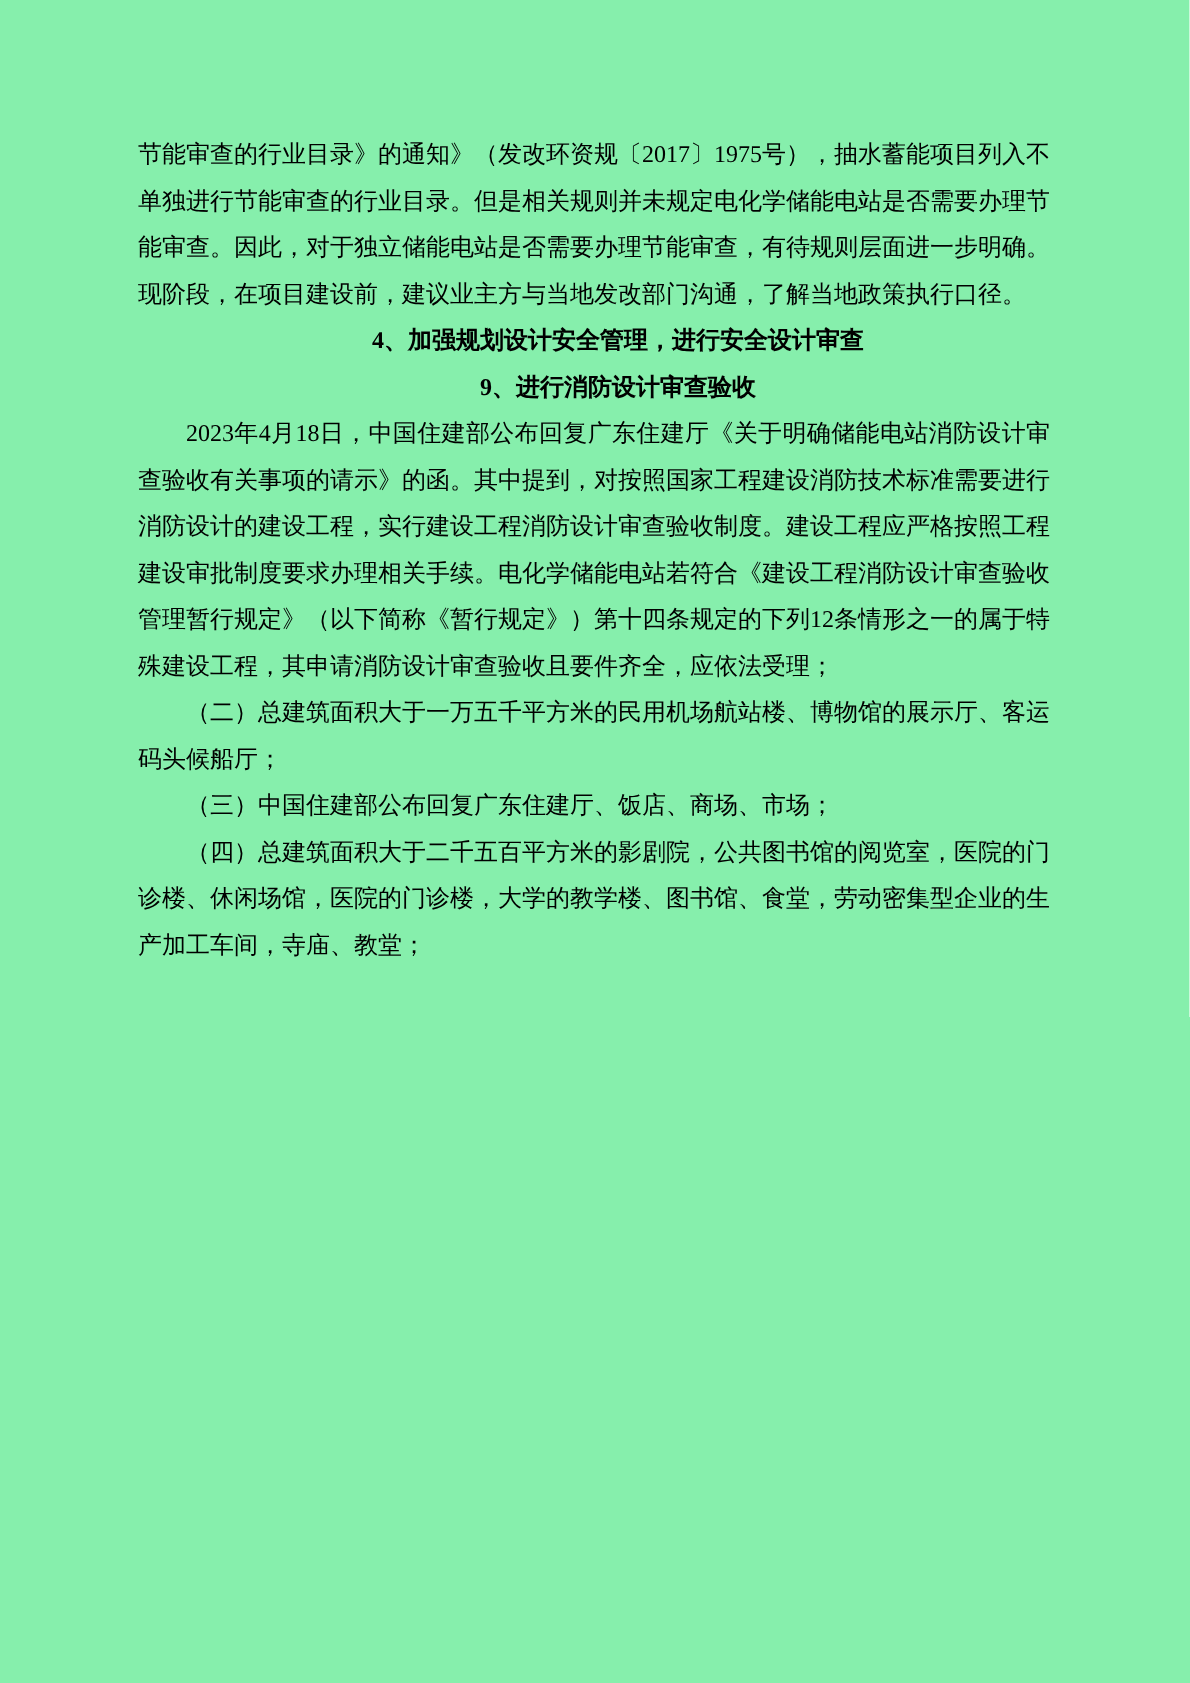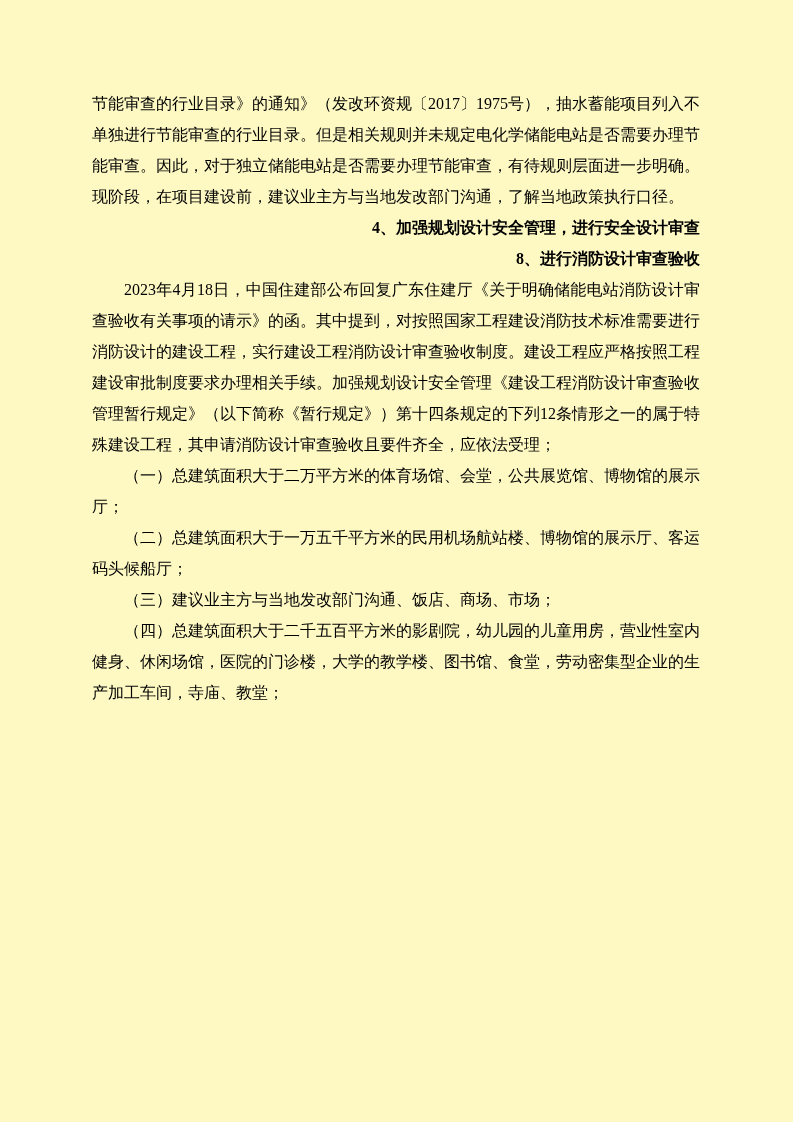--- a/index.html
+++ b/index.html
@@ -5,58 +5,57 @@
   html, body {
     margin: 0;
     padding: 0;
     background: #ffffff;
   }
   .page {
     position: relative;
     width: 793px;
     height: 1122px;
     margin: 0;
-    background: #fef9c3;
+    background: #86efac;
     box-sizing: border-box;
     padding: 88px 93px 0 92px;
     overflow: hidden;
     font-family: "Liberation Serif", "DejaVu Serif", serif;
     font-size: 16px;
     line-height: 31px;
     color: #000000;
   }
   .para {
     margin: 0;
     padding: 0;
     text-align: justify;
     text-indent: 2em;
     word-break: break-all;
   }
   .para.no-indent {
     text-indent: 0;
   }
   .para.heading {
     font-weight: bold;
-    text-align: right;
+    text-align: center;
   }
 </style>
 </head>
 <body>
 
 <div class="page">
   <p class="para no-indent">节能审查的行业目录》的通知》（发改环资规〔2017〕1975号），抽水蓄能项目列入不单独进行节能审查的行业目录。但是相关规则并未规定电化学储能电站是否需要办理节能审查。因此，对于独立储能电站是否需要办理节能审查，有待规则层面进一步明确。现阶段，在项目建设前，建议业主方与当地发改部门沟通，了解当地政策执行口径。</p>
 
   <p class="para heading">4、加强规划设计安全管理，进行安全设计审查</p>
 
 
-  <p class="para heading">8、进行消防设计审查验收</p>
+  <p class="para heading">9、进行消防设计审查验收</p>
 
-  <p class="para">2023年4月18日，中国住建部公布回复广东住建厅《关于明确储能电站消防设计审查验收有关事项的请示》的函。其中提到，对按照国家工程建设消防技术标准需要进行消防设计的建设工程，实行建设工程消防设计审查验收制度。建设工程应严格按照工程建设审批制度要求办理相关手续。加强规划设计安全管理《建设工程消防设计审查验收管理暂行规定》（以下简称《暂行规定》）第十四条规定的下列12条情形之一的属于特殊建设工程，其申请消防设计审查验收且要件齐全，应依法受理；</p>
+  <p class="para">2023年4月18日，中国住建部公布回复广东住建厅《关于明确储能电站消防设计审查验收有关事项的请示》的函。其中提到，对按照国家工程建设消防技术标准需要进行消防设计的建设工程，实行建设工程消防设计审查验收制度。建设工程应严格按照工程建设审批制度要求办理相关手续。电化学储能电站若符合《建设工程消防设计审查验收管理暂行规定》（以下简称《暂行规定》）第十四条规定的下列12条情形之一的属于特殊建设工程，其申请消防设计审查验收且要件齐全，应依法受理；</p>
 
-  <p class="para">（一）总建筑面积大于二万平方米的体育场馆、会堂，公共展览馆、博物馆的展示厅；</p>
 
   <p class="para">（二）总建筑面积大于一万五千平方米的民用机场航站楼、博物馆的展示厅、客运码头候船厅；</p>
 
-  <p class="para">（三）建议业主方与当地发改部门沟通、饭店、商场、市场；</p>
+  <p class="para">（三）中国住建部公布回复广东住建厅、饭店、商场、市场；</p>
 
-  <p class="para">（四）总建筑面积大于二千五百平方米的影剧院，幼儿园的儿童用房，营业性室内健身、休闲场馆，医院的门诊楼，大学的教学楼、图书馆、食堂，劳动密集型企业的生产加工车间，寺庙、教堂；</p>
+  <p class="para">（四）总建筑面积大于二千五百平方米的影剧院，公共图书馆的阅览室，医院的门诊楼、休闲场馆，医院的门诊楼，大学的教学楼、图书馆、食堂，劳动密集型企业的生产加工车间，寺庙、教堂；</p>
 
 </div>
 
 </body></html>

